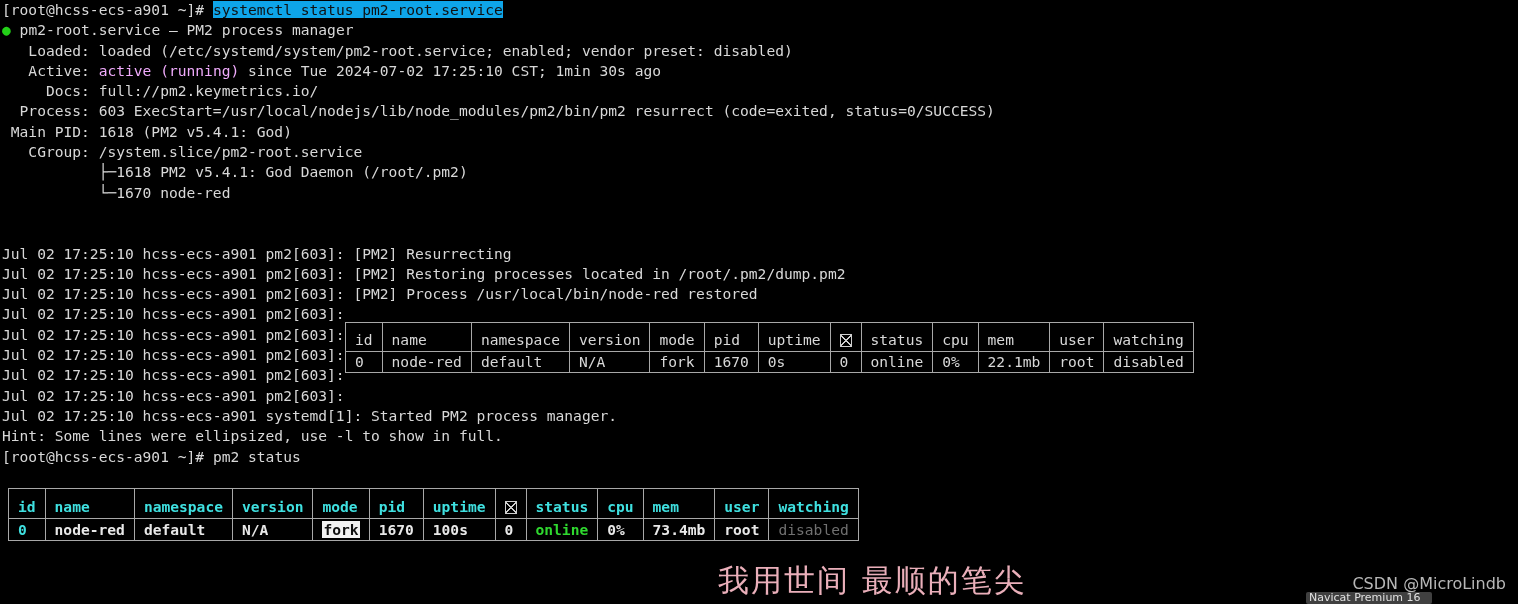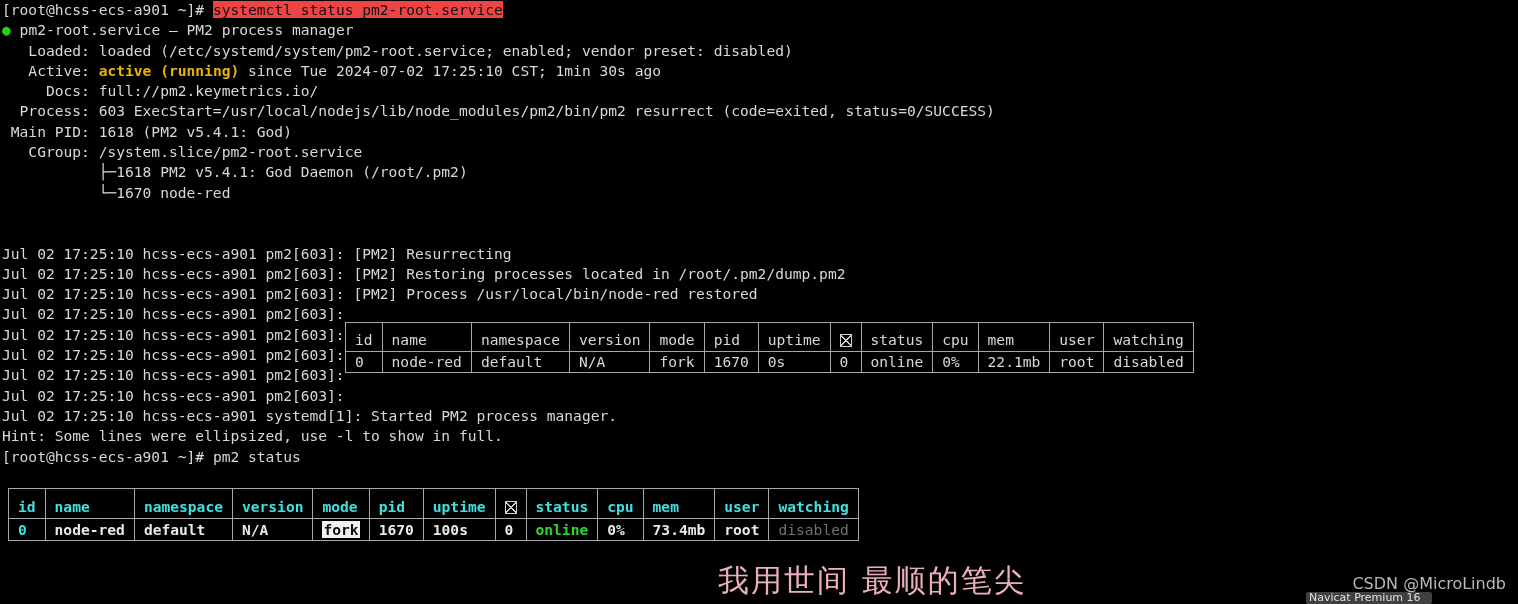--- a/index.html
+++ b/index.html
@@ -7,22 +7,22 @@
     width:1518px;height:604px;position:relative;overflow:hidden;
     background:#000;
     font-family:"DejaVu Sans Mono","Liberation Mono",monospace;
     font-size:14.6px;
     line-height:20.3px;
     color:#d8d8d8;
     -webkit-font-smoothing:none;
   }
   .term{position:absolute;left:0;top:0;width:1518px;height:604px;}
   .line{white-space:pre;height:20.3px;padding-left:2px;}
-  .sel{background:#ef4444;color:#101010;}
-  .green{color:#eab308;font-weight:bold;}
+  .sel{background:#0ea5e9;color:#101010;}
+  .green{color:#f0abfc;}
   .bullet{color:#23d018;}
 
   
   table.pm2{border-collapse:collapse;table-layout:fixed;}
   table.pm2 td{
     border:1px solid #a8a8a8;
     padding:0 9px;
     height:20px;
     white-space:nowrap;
     font-size:14.6px;

